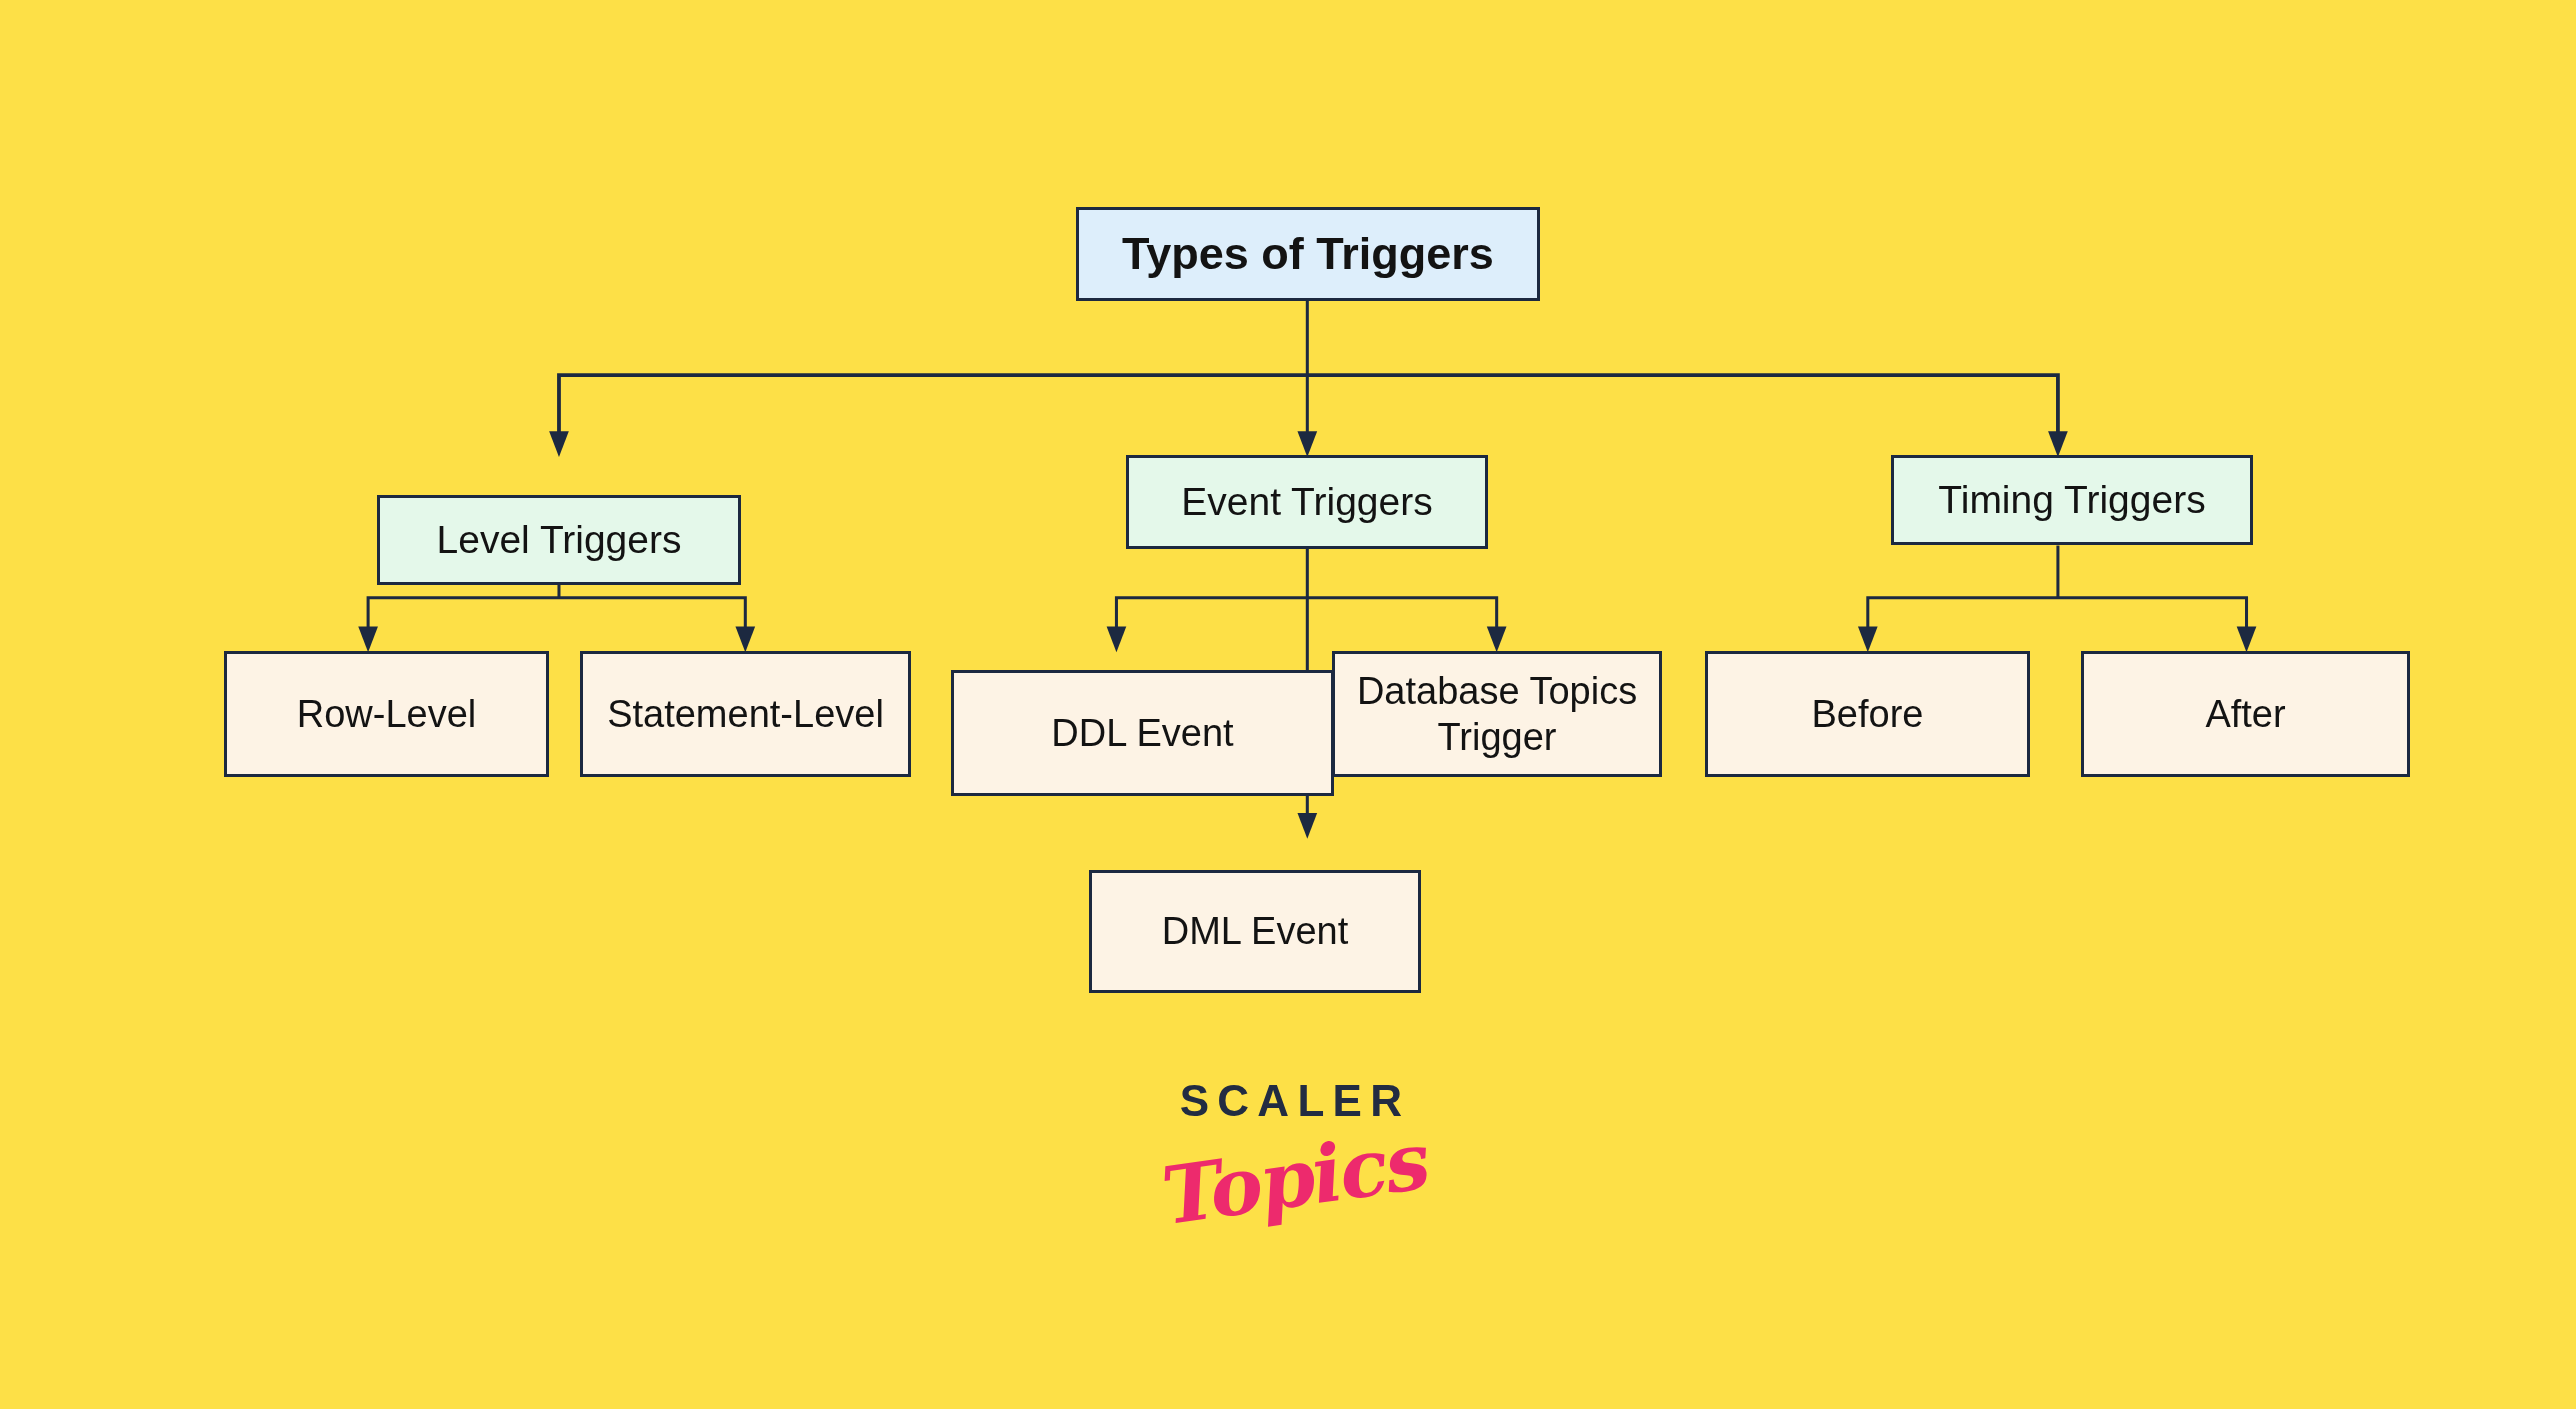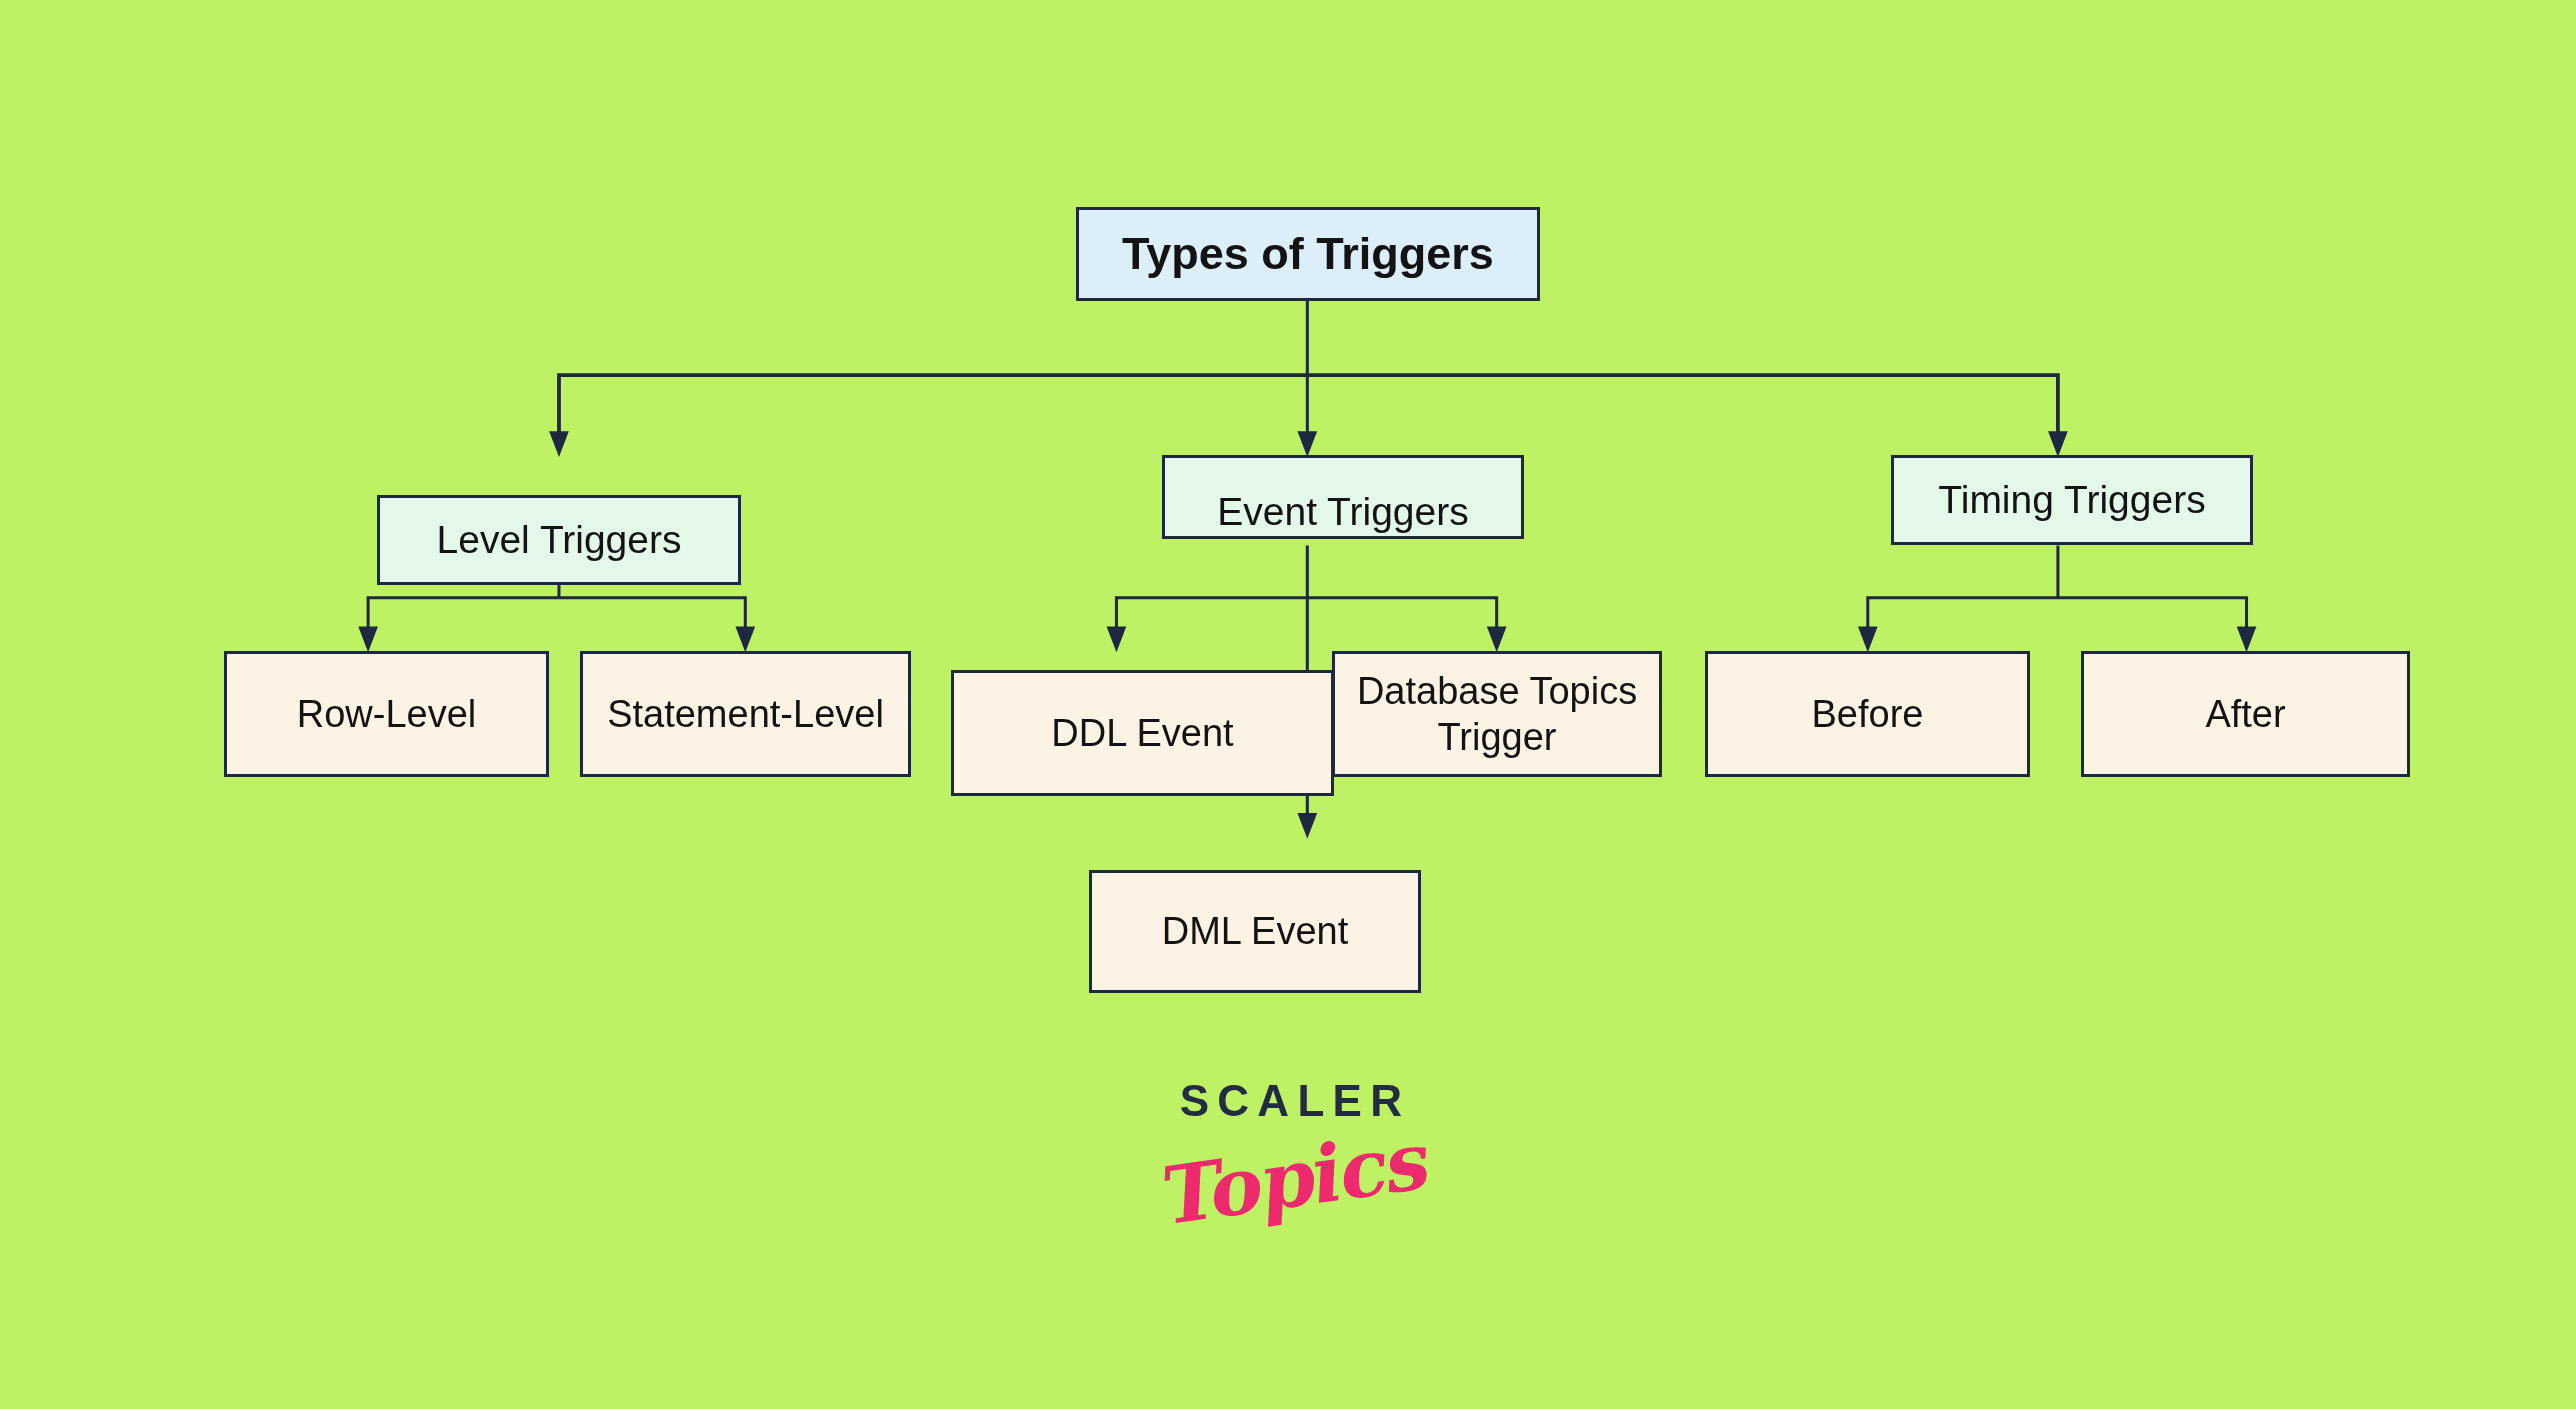--- a/index.html
+++ b/index.html
@@ -5,21 +5,21 @@
   html, body {
     margin: 0;
     padding: 0;
     background: #ffffff;
     font-family: "Liberation Sans", sans-serif;
   }
   #stage {
     position: relative;
     width: 2576px;
     height: 1410px;
-    background: #bef264;
+    background: #fde047;
     overflow: hidden;
   }
   #connectors {
     position: absolute;
     left: 0; top: 0;
     width: 2576px;
     height: 1410px;
   }
   .node {
     position: absolute;
@@ -105,21 +105,21 @@
     </g>
   </svg>
 
   <div class="node root-node" style="left:1076px; top:207px; width:464px; height:94px;">
     <span>Types of Triggers</span>
   </div>
 
   <div class="node branch-node" style="left:377px; top:455px; width:364px; height:90px;margin-top:40px;">
     <span>Level Triggers</span>
   </div>
-  <div class="node branch-node" style="left:1162px; top:455px; width:362px; height:84px;align-items:flex-end;">
+  <div class="node branch-node" style="left:1126px; top:455px; width:362px; height:94px;">
     <span>Event Triggers</span>
   </div>
   <div class="node branch-node" style="left:1877px; top:455px; width:362px; height:90px;margin-left:14px;">
     <span>Timing Triggers</span>
   </div>
 
   <div class="node leaf-node" style="left:205px; top:651px; width:325px; height:126px;margin-left:19px;">
     <span>Row-Level</span>
   </div>
   <div class="node leaf-node" style="left:580px; top:651px; width:331px; height:126px;">

